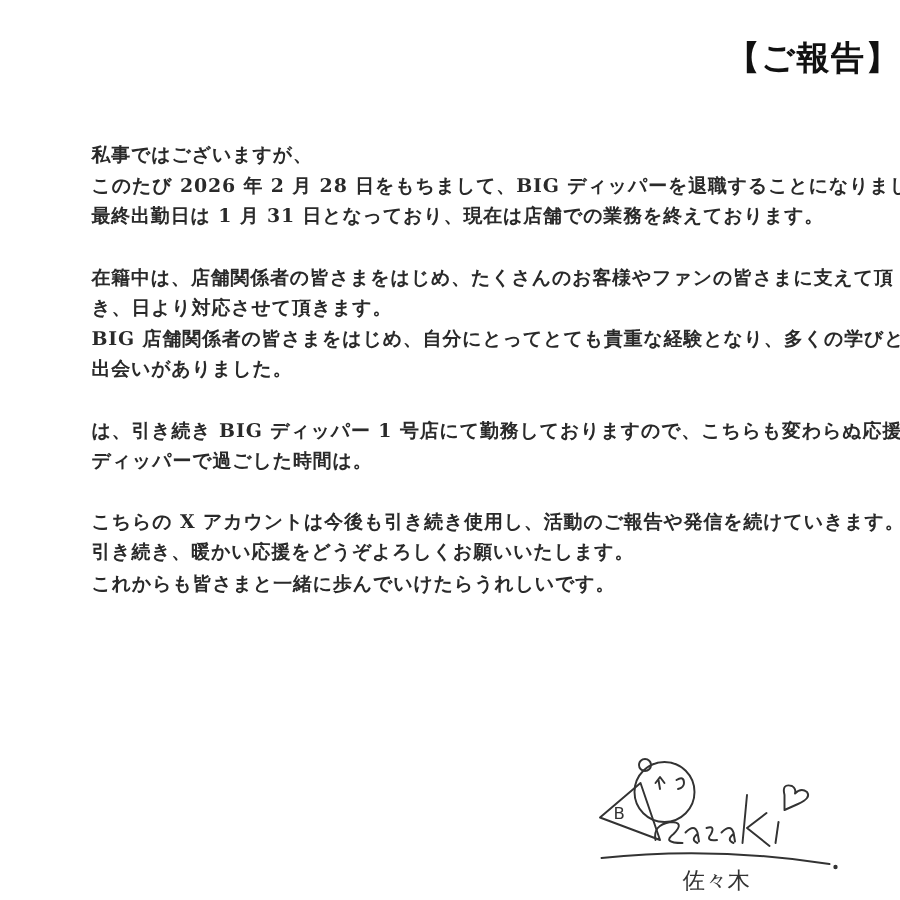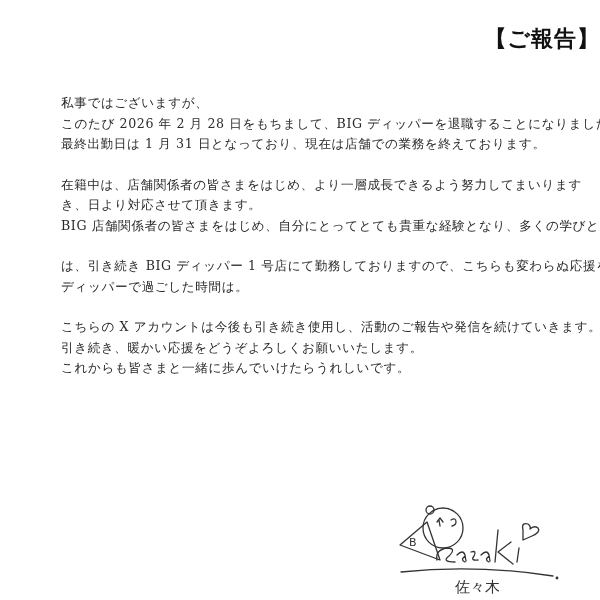--- a/index.html
+++ b/index.html
@@ -2,40 +2,41 @@
 <html><head>
 <meta charset="utf-8">
 <style>
   html, body { margin: 0; padding: 0; background: #ffffff; }
   body { width: 600px; height: 600px; position: relative; overflow: hidden;
          font-family: "DejaVu Serif", "Liberation Serif", serif; color: #2a2a2a; }
   .title { position: absolute; top: 24px; left: 0; width: 600px; text-align: right;
            font-family: "DejaVu Sans", "Liberation Sans", sans-serif;
            font-size: 22px; font-weight: bold; color: #111; letter-spacing: 1px; }
   .body { position: absolute; left: 61px; top: 93px; width: 520px; }
-  .para { margin: 0 0 20px 0; }
+  .para { margin: 0 0 20px 0; font-weight: bold; }
   .line { display: block; font-size: 12.6px; line-height: 20.5px; white-space: nowrap;
           letter-spacing: 0.6px; }
   .signature { position: absolute; left: 395px; top: 500px; width: 170px; height: 95px; }
 </style>
 </head>
 <body>
 
 <div class="title">【ご報告】</div>
 
 <div class="body">
   <p class="para">
     <span class="line">私事ではございますが、</span>
     <span class="line">このたび 2026 年 2 月 28 日をもちまして、BIG ディッパーを退職することになりました。</span>
     <span class="line">最終出勤日は 1 月 31 日となっており、現在は店舗での業務を終えております。</span>
   </p>
   <p class="para">
-    <span class="line">在籍中は、店舗関係者の皆さまをはじめ、より一層成長できるよう努力してまいります</span>
+    <span class="line">在籍中は、店舗関係者の皆さまをはじめ、たくさんのお客様やファンの皆さまに支えて頂</span>
     <span class="line">き、日より対応させて頂きます。</span>
     <span class="line">BIG 店舗関係者の皆さまをはじめ、自分にとってとても貴重な経験となり、多くの学びと</span>
+    <span class="line">出会いがありました。</span>
   </p>
   <p class="para">
     <span class="line">は、引き続き BIG ディッパー 1 号店にて勤務しておりますので、こちらも変わらぬ応援を</span>
     <span class="line">ディッパーで過ごした時間は。</span>
   </p>
   <p class="para">
     <span class="line">こちらの X アカウントは今後も引き続き使用し、活動のご報告や発信を続けていきます。</span>
     <span class="line">引き続き、暖かい応援をどうぞよろしくお願いいたします。</span>
     <span class="line">これからも皆さまと一緒に歩んでいけたらうれしいです。</span>
   </p>

